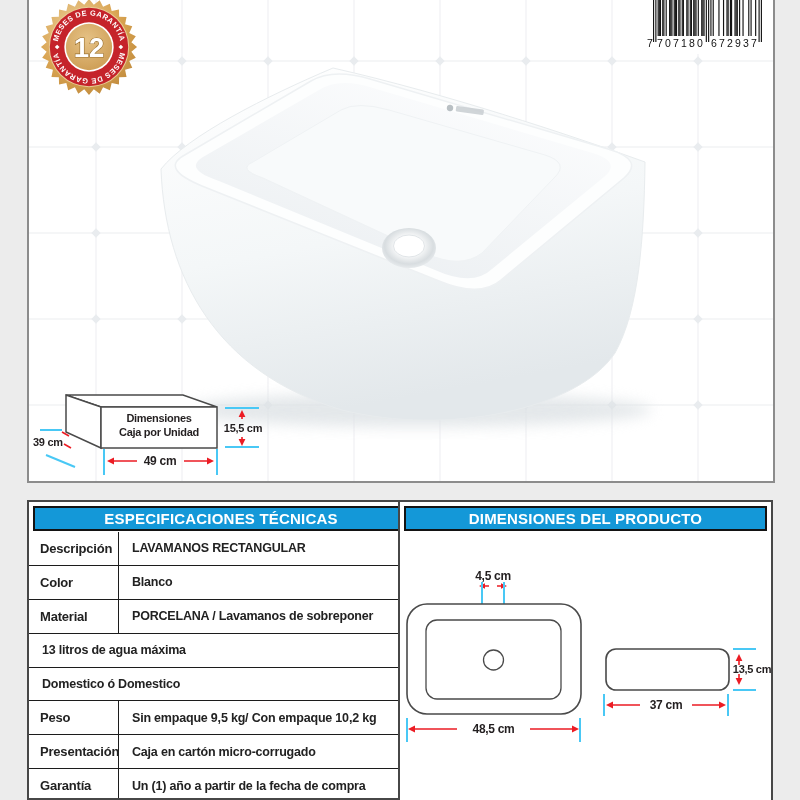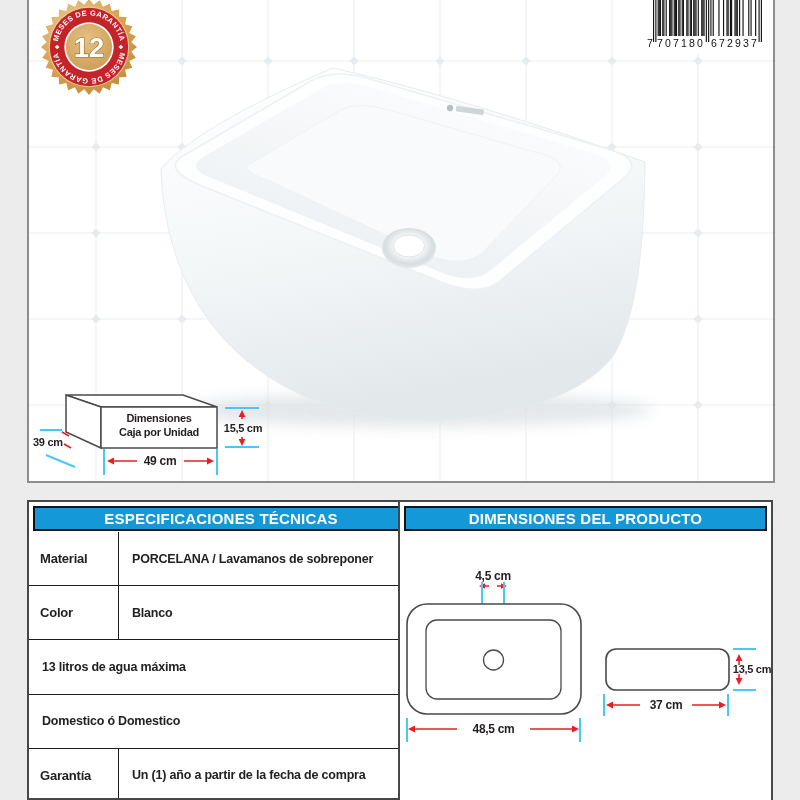--- a/index.html
+++ b/index.html
@@ -213,32 +213,44 @@
       <path class="red-l" d="M32,47 L39,51 M34,59 L41,63"></path>
       <text class="dimtxt-s" x="3" y="61">39 cm</text>
     </g>
   </svg>
 </section>
 
 <section class="spec-panel specs-panel">
   <header class="panel-header">ESPECIFICACIONES TÉCNICAS</header>
   <div class="trows">
     <div class="trow">
+      <div class="tlabel">Descripción</div>
+      <div class="tvalue">LAVAMANOS RECTANGULAR</div>
+    </div>
+    <div class="trow">
+      <div class="tlabel">Color</div>
+      <div class="tvalue">Blanco</div>
+    </div>
+    <div class="trow">
       <div class="tlabel">Material</div>
       <div class="tvalue">PORCELANA / Lavamanos de sobreponer</div>
     </div>
     <div class="trow">
-      <div class="tlabel">Color</div>
-      <div class="tvalue">Blanco</div>
-    </div>
-    <div class="trow">
       <div class="tvalue">13 litros de agua máxima</div>
     </div>
     <div class="trow">
       <div class="tvalue">Domestico ó Domestico</div>
+    </div>
+    <div class="trow">
+      <div class="tlabel">Peso</div>
+      <div class="tvalue">Sin empaque 9,5 kg/ Con empaque 10,2 kg</div>
+    </div>
+    <div class="trow">
+      <div class="tlabel">Presentación</div>
+      <div class="tvalue">Caja en cartón micro-corrugado</div>
     </div>
     <div class="trow">
       <div class="tlabel">Garantía</div>
       <div class="tvalue">Un (1) año a partir de la fecha de compra</div>
     </div>
   </div>
 </section>
 
 <section class="spec-panel dims-panel">
   <header class="panel-header">DIMENSIONES DEL PRODUCTO</header>

